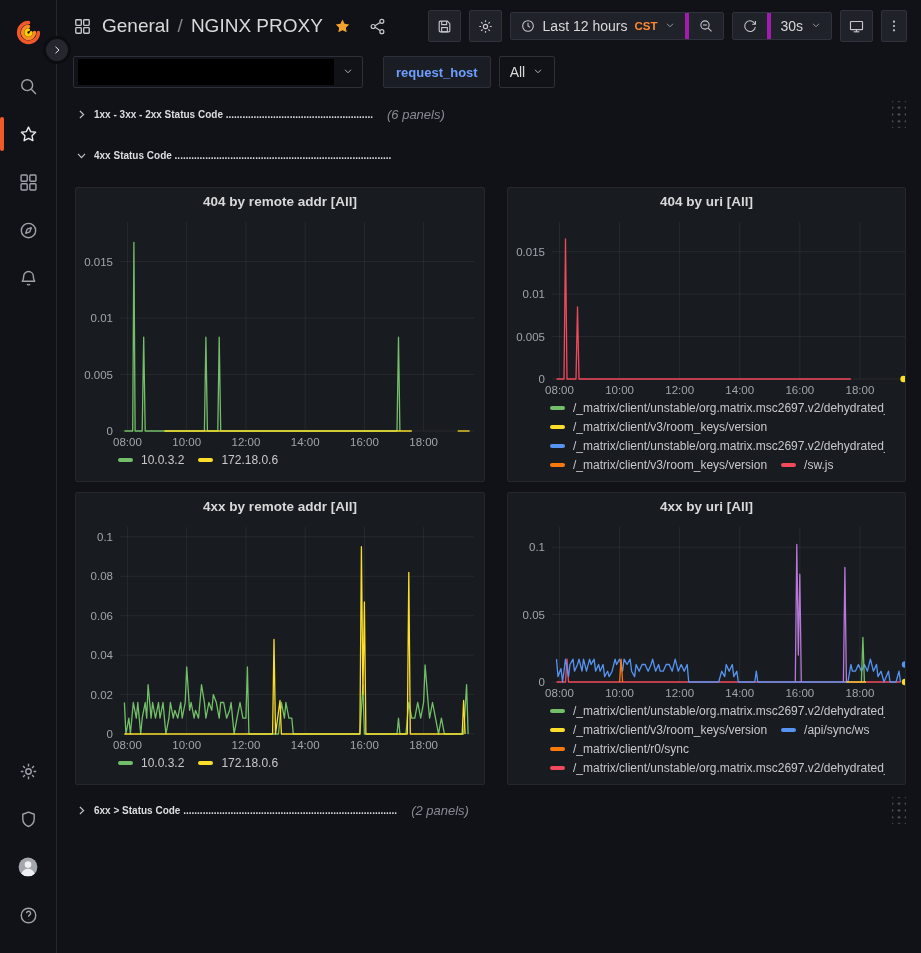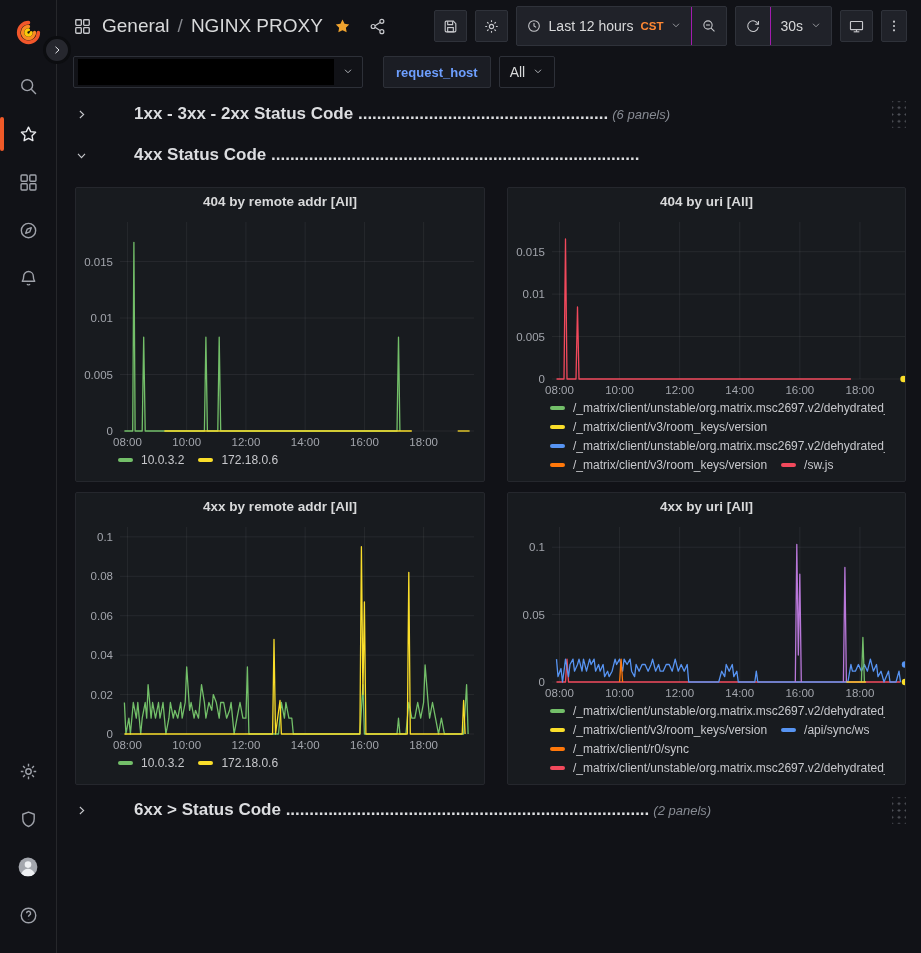--- a/index.html
+++ b/index.html
@@ -30,45 +30,45 @@
   .breadcrumb { font-size:19px; display:flex; align-items:center; gap:8px; }
   .breadcrumb .sep { color:#85878d; }
   .fav-star { margin-left:10px; cursor:pointer; display:flex; }
   .share-ic { margin-left:16px; cursor:pointer; display:flex; }
   .share-ic svg { stroke:#c7c8cc; fill:none; stroke-width:1.5; }
 
   .nav-right { margin-left:auto; display:flex; align-items:center; gap:8px; }
   .tb-btn { height:32px; min-width:32px; padding:0 7px; background:#202229; border:1px solid #2f323a; border-radius:2px;
     display:flex; align-items:center; justify-content:center; cursor:pointer; }
   .tb-btn svg { stroke:#c7c8cc; fill:none; stroke-width:1.6; }
-  .tb-group { height:40px; display:flex; align-items:stretch; background:#202229; border:1px solid #2f323a; border-radius:2px; }
+  .tb-group { height:28px; display:flex; align-items:stretch; background:#202229; border:1px solid #2f323a; border-radius:2px; }
   .tb-seg { display:flex; align-items:center; padding:0 9px; gap:7px; cursor:pointer; }
-  .tb-seg + .tb-seg { border-left:1px solid #a21caf; }
+  .tb-seg + .tb-seg { border-left:4px solid #a21caf; }
   .tb-seg svg { stroke:#c7c8cc; fill:none; stroke-width:1.6; }
   .tp-label { font-size:14px; color:#d8d9da; }
   .tp-tz { font-size:11.5px; font-weight:bold; color:#ff8833; }
   .caret svg { stroke:#b0b2b8; }
 
   
   .submenu { height:40px; flex:none; display:flex; align-items:center; gap:8px; padding:0 14px 0 16px; }
   .var-label { height:32px; display:flex; align-items:center; padding:0 12px; background:#1b1d24; border:1px solid #2d3038;
     border-radius:2px; color:#6e9fff; font-size:13px; font-weight:bold; cursor:pointer; }
   .var-select { height:32px; width:290px; display:flex; align-items:center; background:#111217; border:1px solid #2d3038;
     border-radius:2px; padding:0 8px 0 4px; cursor:pointer; }
   .redacted { flex:1; height:26px; background:#000; }
   .var-value { height:32px; display:flex; align-items:center; gap:7px; padding:0 10px; background:#111217; border:1px solid #2d3038;
     border-radius:2px; font-size:14px; color:#d8d9da; cursor:pointer; }
 
   
   .content { flex:1; padding:2px 15px 0 18px; overflow:hidden; }
   .dash-row { height:28px; display:flex; align-items:center; cursor:pointer; }
   .dash-row .chev { display:flex; margin-right:6px; }
   .dash-row .chev svg { stroke:#c7c8cc; fill:none; stroke-width:2; }
-  .row-title { font-size:17px; font-weight:bold; color:#dcdde0; white-space:nowrap; overflow:hidden;margin-left:40px; }
-  .row-count { font-size:13px; font-style:italic; color:#878b93; margin-left:4px; white-space:nowrap; }
+  .row-title { font-size:10px; font-weight:bold; color:#dcdde0; white-space:nowrap; overflow:hidden; }
+  .row-count { font-size:13px; font-style:italic; color:#878b93; margin-left:14px; white-space:nowrap; }
   .drag-handle { margin-left:auto; width:14px; height:27px; cursor:grab;
     background-image:radial-gradient(circle,#4e5057 1.3px,transparent 1.4px);
     background-size:7px 6.8px; background-position:center; }
 
   .panel-grid { display:grid; grid-template-columns:410px 1fr; grid-template-rows:295px 293px; gap:10px 22px; margin:18px 0 11px; }
   .panel { background:#181b1f; border:1px solid #25272d; border-radius:2px; display:flex; flex-direction:column; overflow:hidden; }
   .panel-title { height:27px; flex:none; display:flex; align-items:center; justify-content:center;
     font-size:13.5px; font-weight:bold; color:#d8d9da; cursor:pointer; }
   .plot { flex:1; position:relative; min-height:0; }
   .plot svg { position:absolute; left:0; top:0; }

